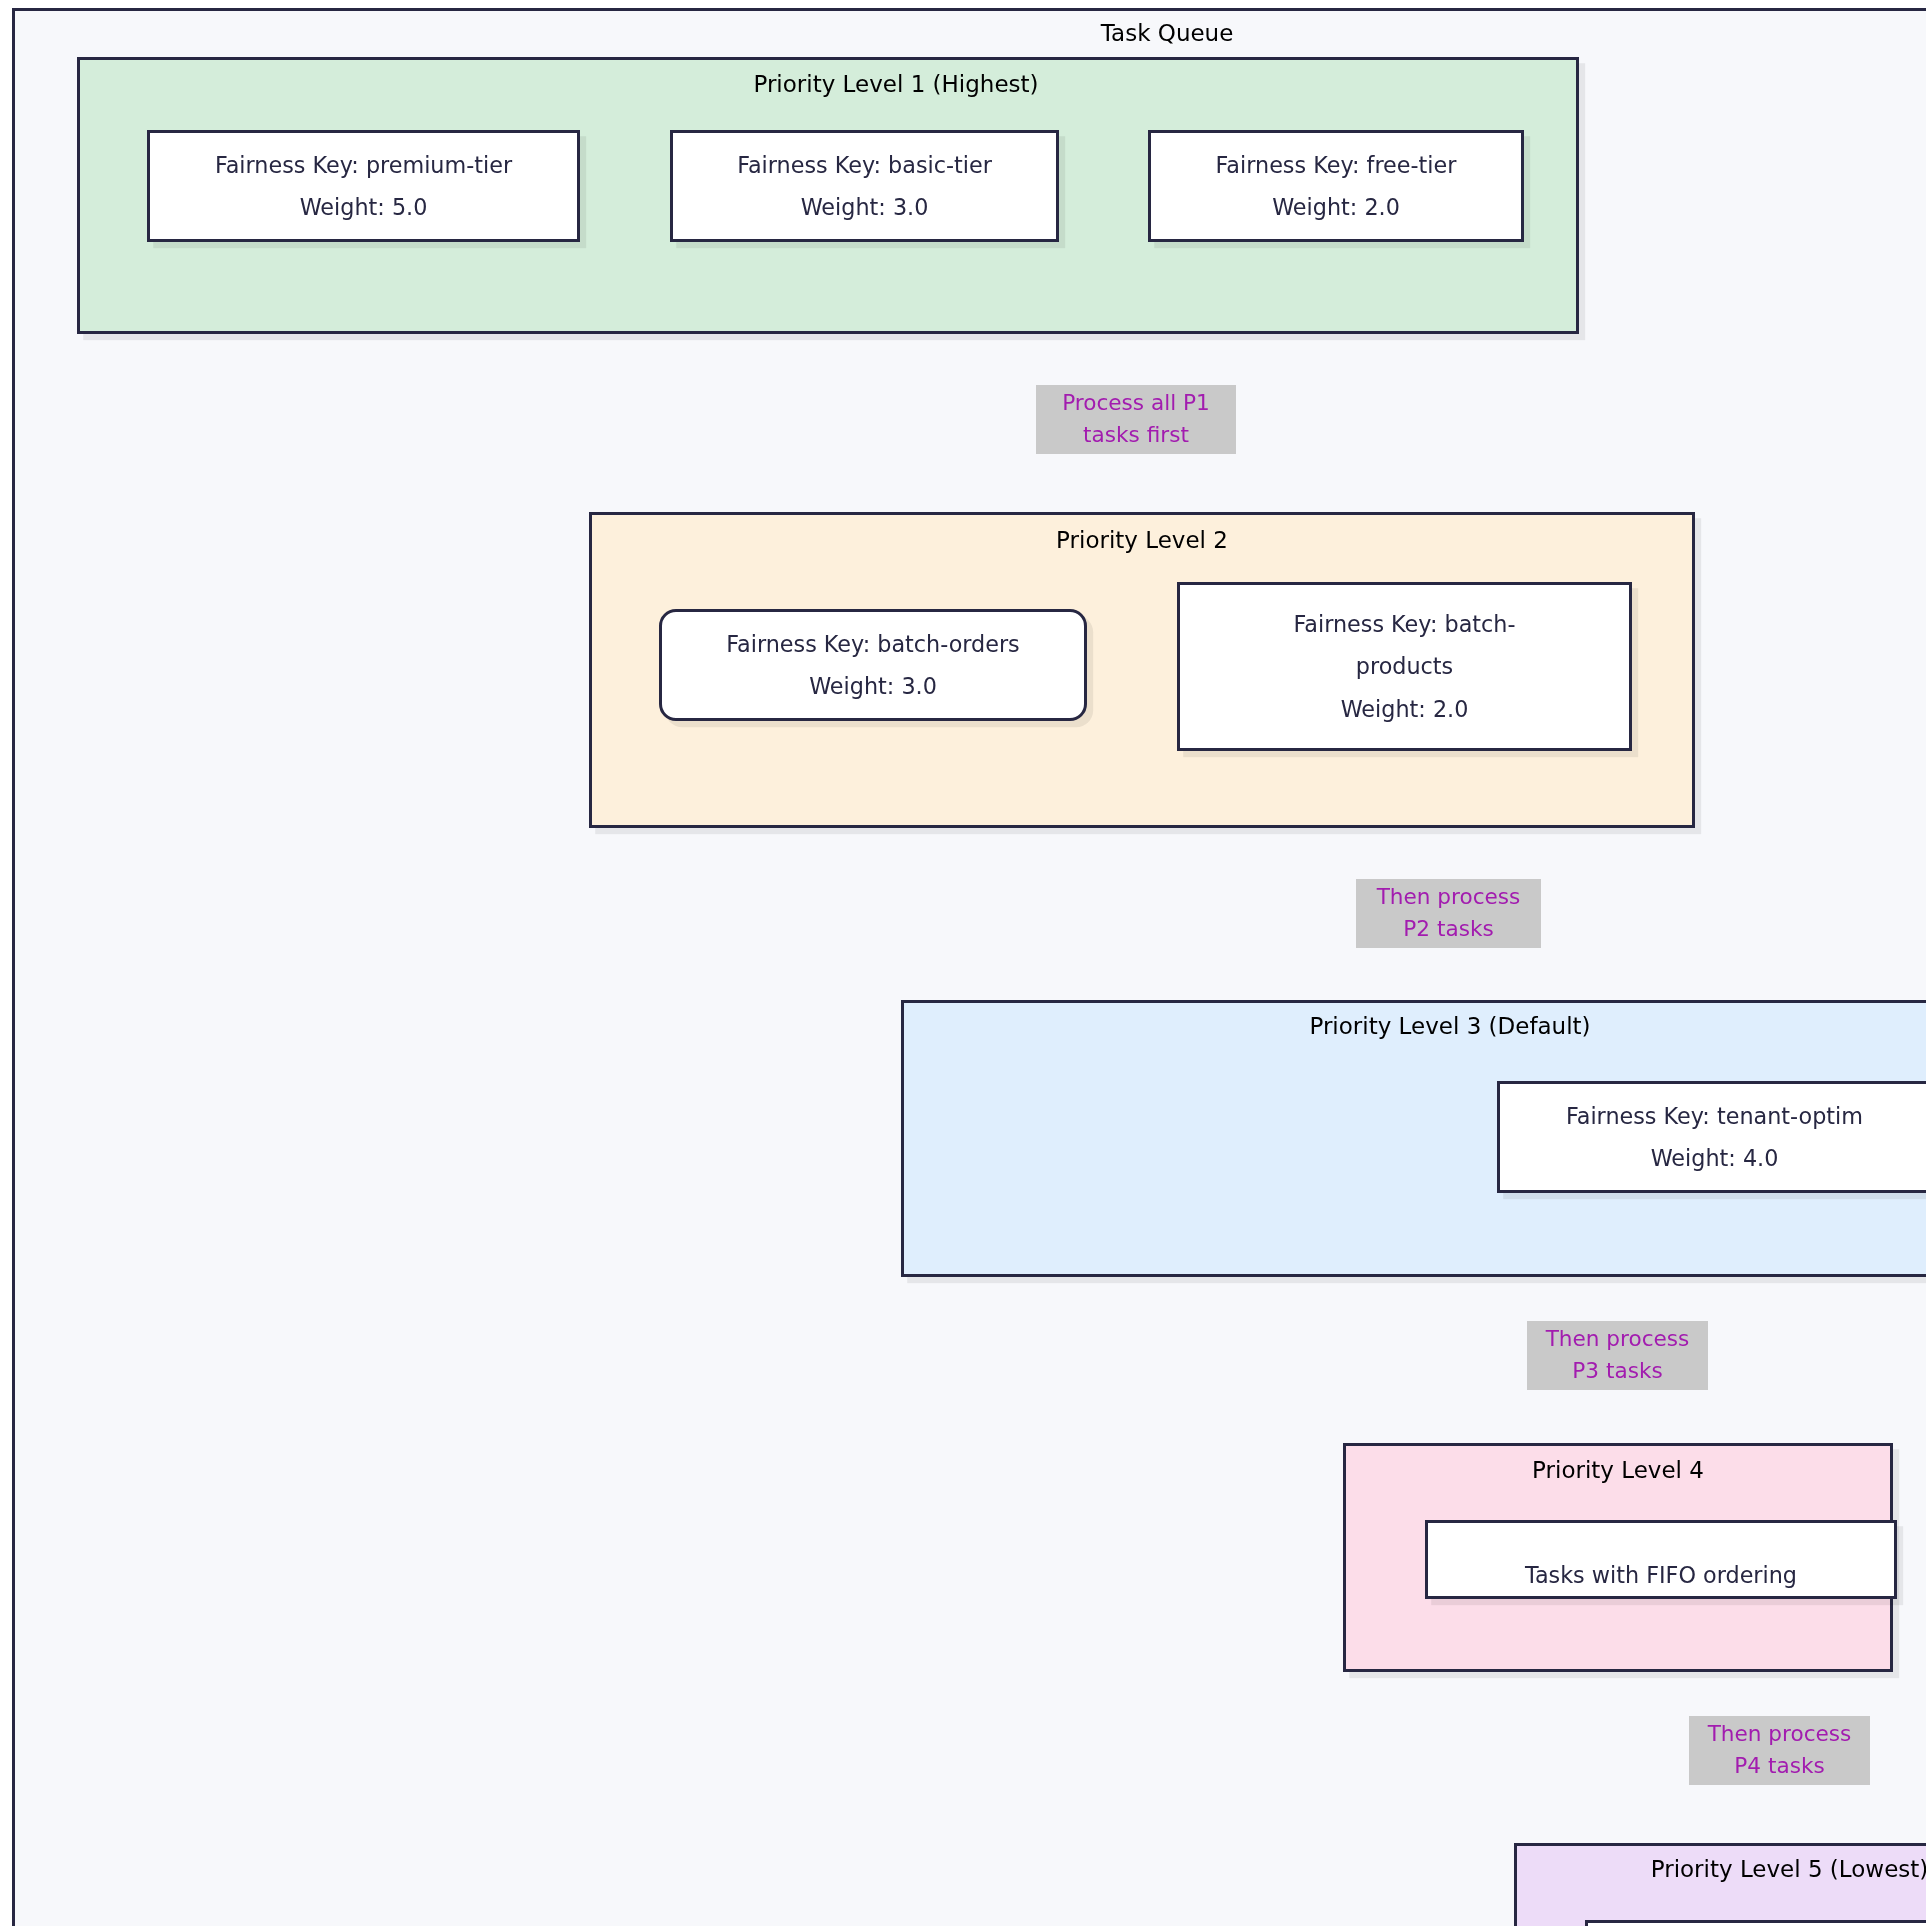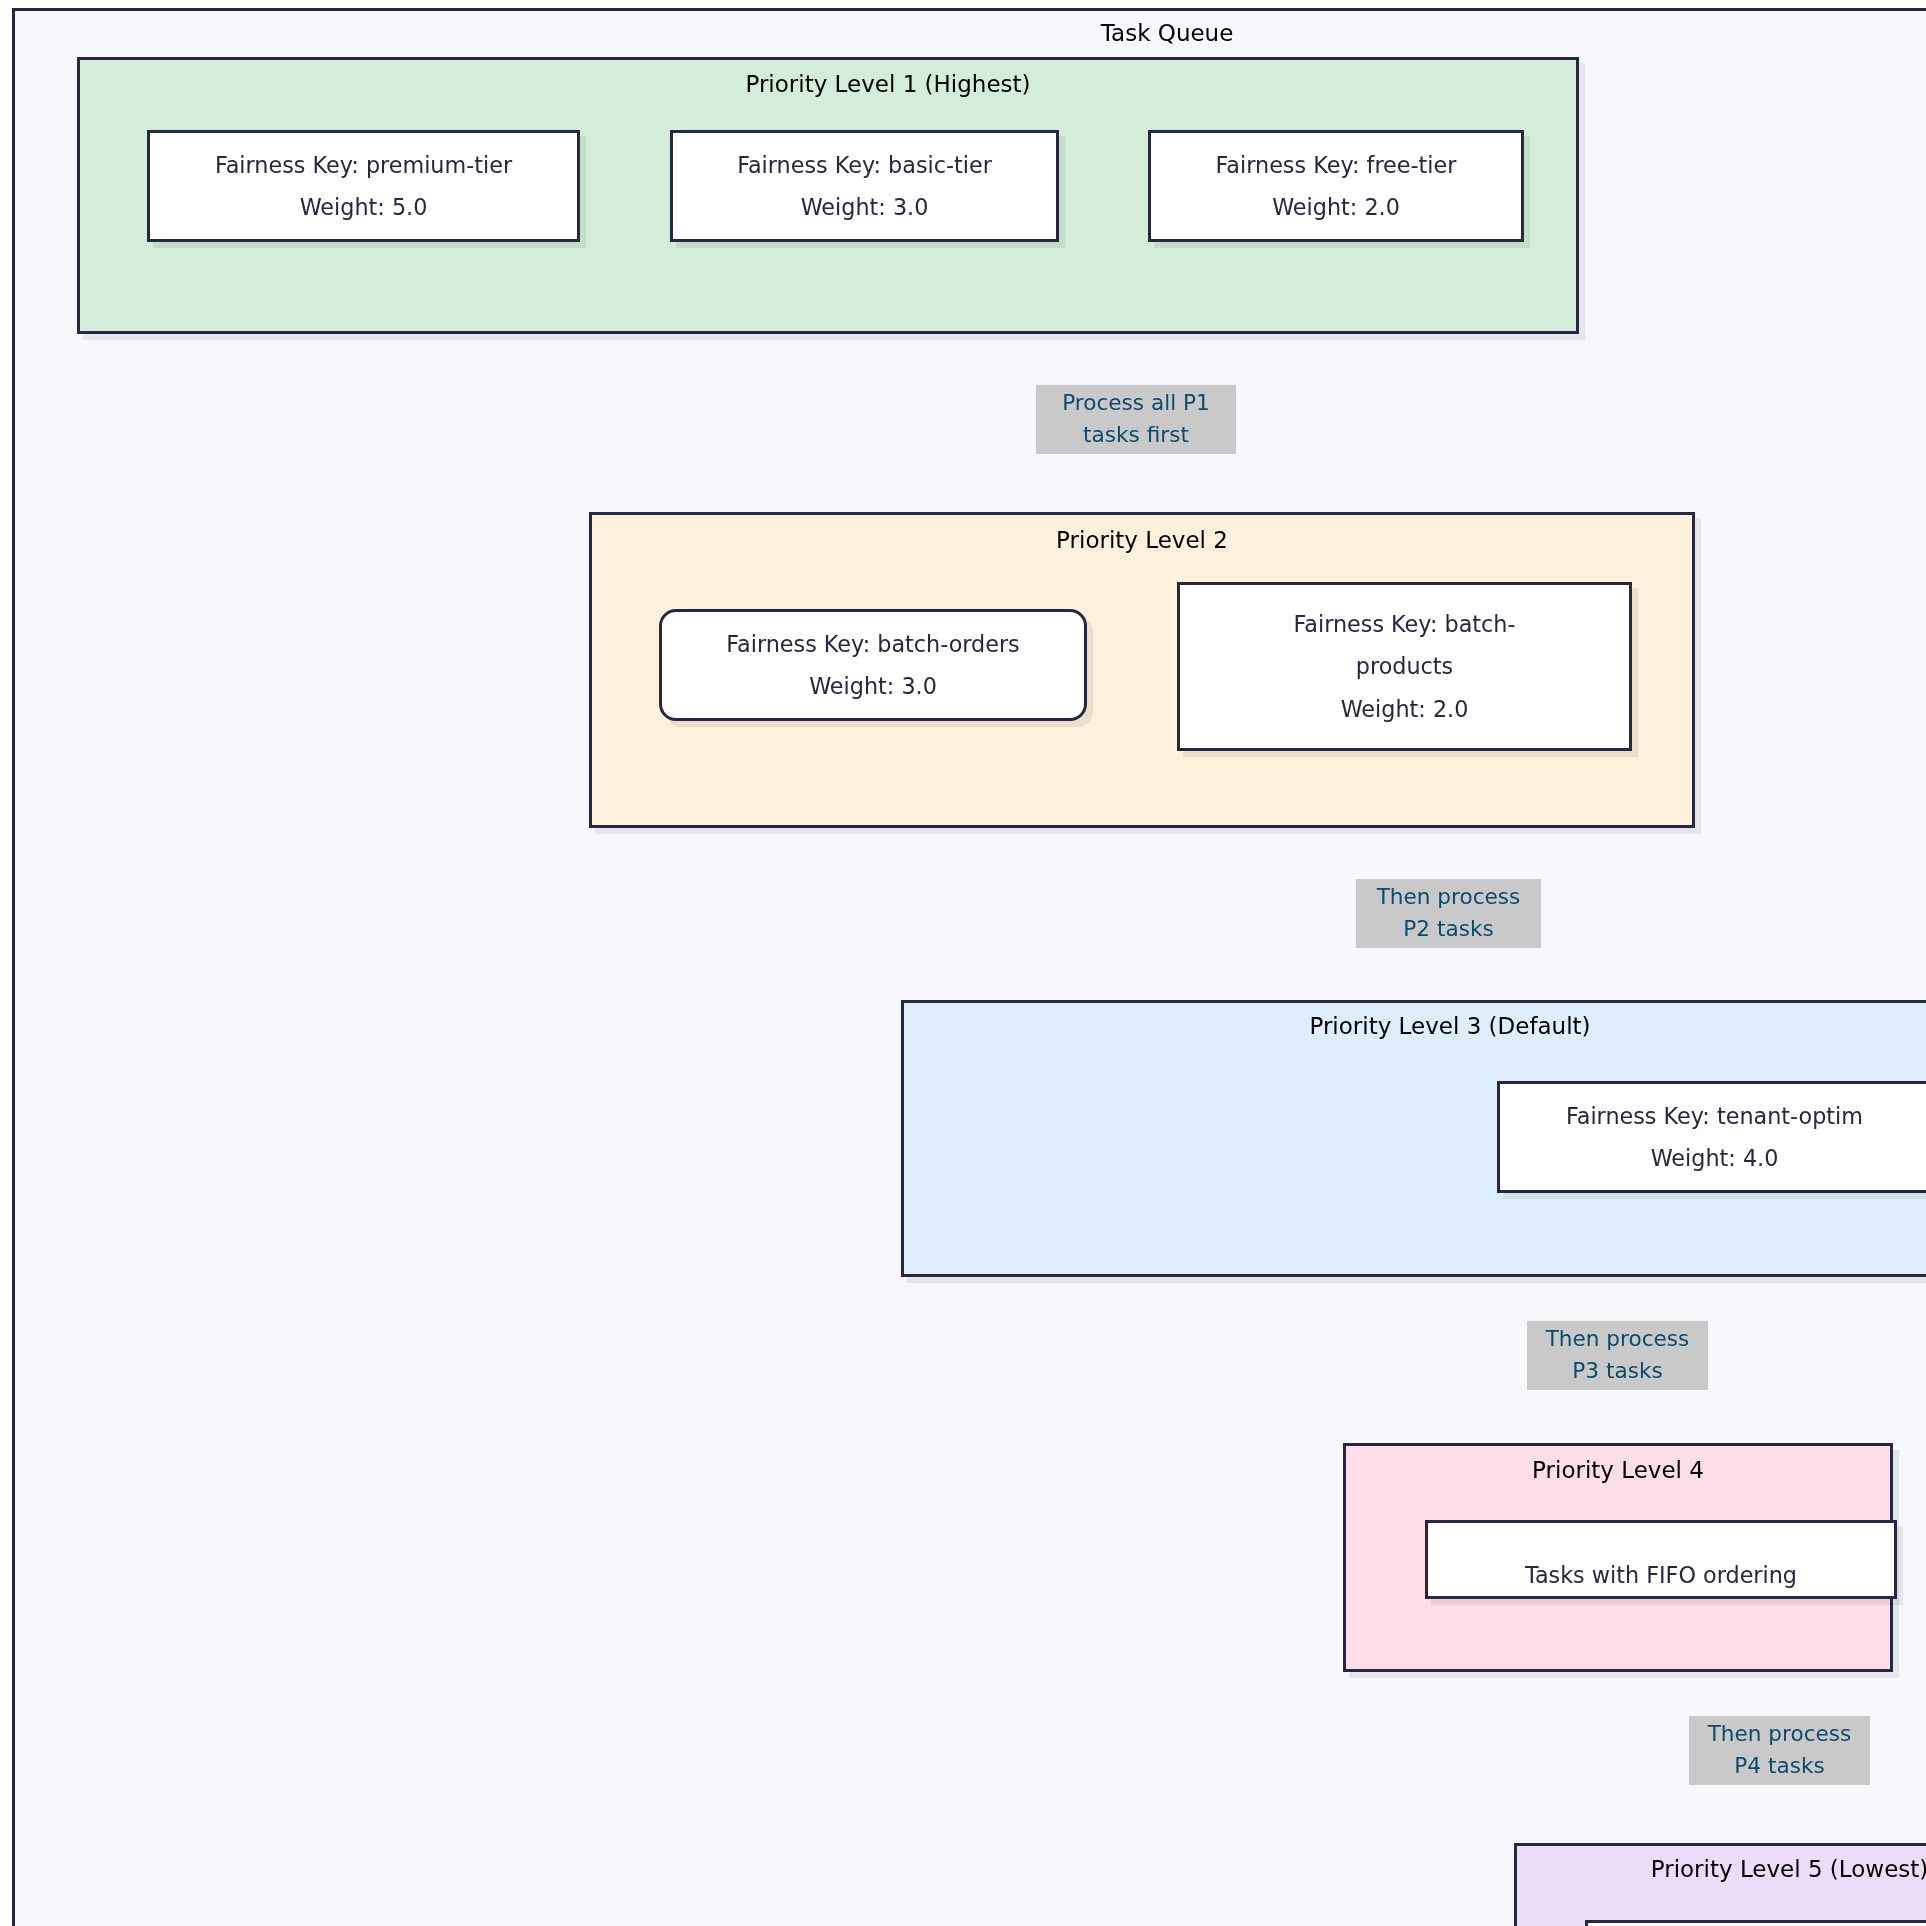--- a/index.html
+++ b/index.html
@@ -18,21 +18,21 @@
   .leaf{position:absolute;box-sizing:border-box;background:#ffffff;
         border:3.9px solid #272742;box-shadow:6.2px 6.2px 0 0 rgba(0,0,0,.07);
         display:flex;flex-direction:column;align-items:center;justify-content:center;
         color:#272742;font-size:22.3px;line-height:1.9;text-align:center;padding:0 10px;}
   .leaf .ln{display:block;white-space:pre-line;}
   .node-green{background:#d4edda;}
   .node-orange{background:#fdf0dc;}
   .node-blue{background:#dfeefd;}
   .node-pink{background:#fcdde9;}
   .node-purple{background:#eddcf8;}
-  .elabel{position:absolute;background:#c9c9c9;color:#0c4a6e;font-size:21.6px;
+  .elabel{position:absolute;background:#c9c9c9;color:#a21caf;font-size:21.6px;
           line-height:1.45;text-align:center;padding:2.3px 3.1px;white-space:pre-line;
           box-sizing:border-box;}
 </style>
 </head>
 <body>
 
 <div id="stage">
 
   <svg id="edges" viewBox="0 0 6170 6225" xmlns="http://www.w3.org/2000/svg">
     <defs>
@@ -69,21 +69,21 @@
       <path d="M4655,5370 L4655,5740 C4655,5830 4560,5870 4300,5935
                L2790,5940"></path>
     </g>
   </svg>
 
   <div class="box cluster" style="left:11.6px;top:7.7px;width:2311px;height:2096px;">
   </div>
   <div class="cluster-title" style="left:11.6px;top:20px;width:2311px;">Task Queue</div>
 
   <div class="box lvl node-green" style="left:77px;top:57px;width:1502px;height:277px;"></div>
-  <div class="lvl-title" style="left:67px;top:71px;width:1610px;padding-left:16px;">Priority Level 1 (Highest)</div>
+  <div class="lvl-title" style="left:75px;top:71px;width:1610px;padding-left:16px;">Priority Level 1 (Highest)</div>
 
   <div class="leaf" style="left:147px;top:130px;width:433px;height:112px;">
     <span class="ln">Fairness Key: premium-tier</span>
     <span class="ln">Weight: 5.0</span>
   </div>
   <div class="leaf" style="left:670px;top:130px;width:389px;height:112px;">
     <span class="ln">Fairness Key: basic-tier</span>
     <span class="ln">Weight: 3.0</span>
   </div>
   <div class="leaf" style="left:1148px;top:130px;width:376px;height:112px;">

